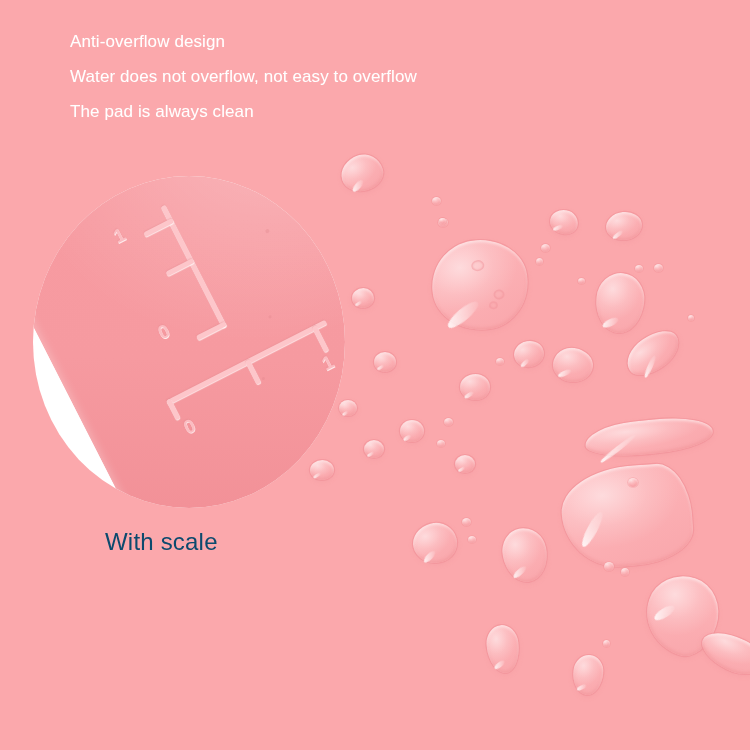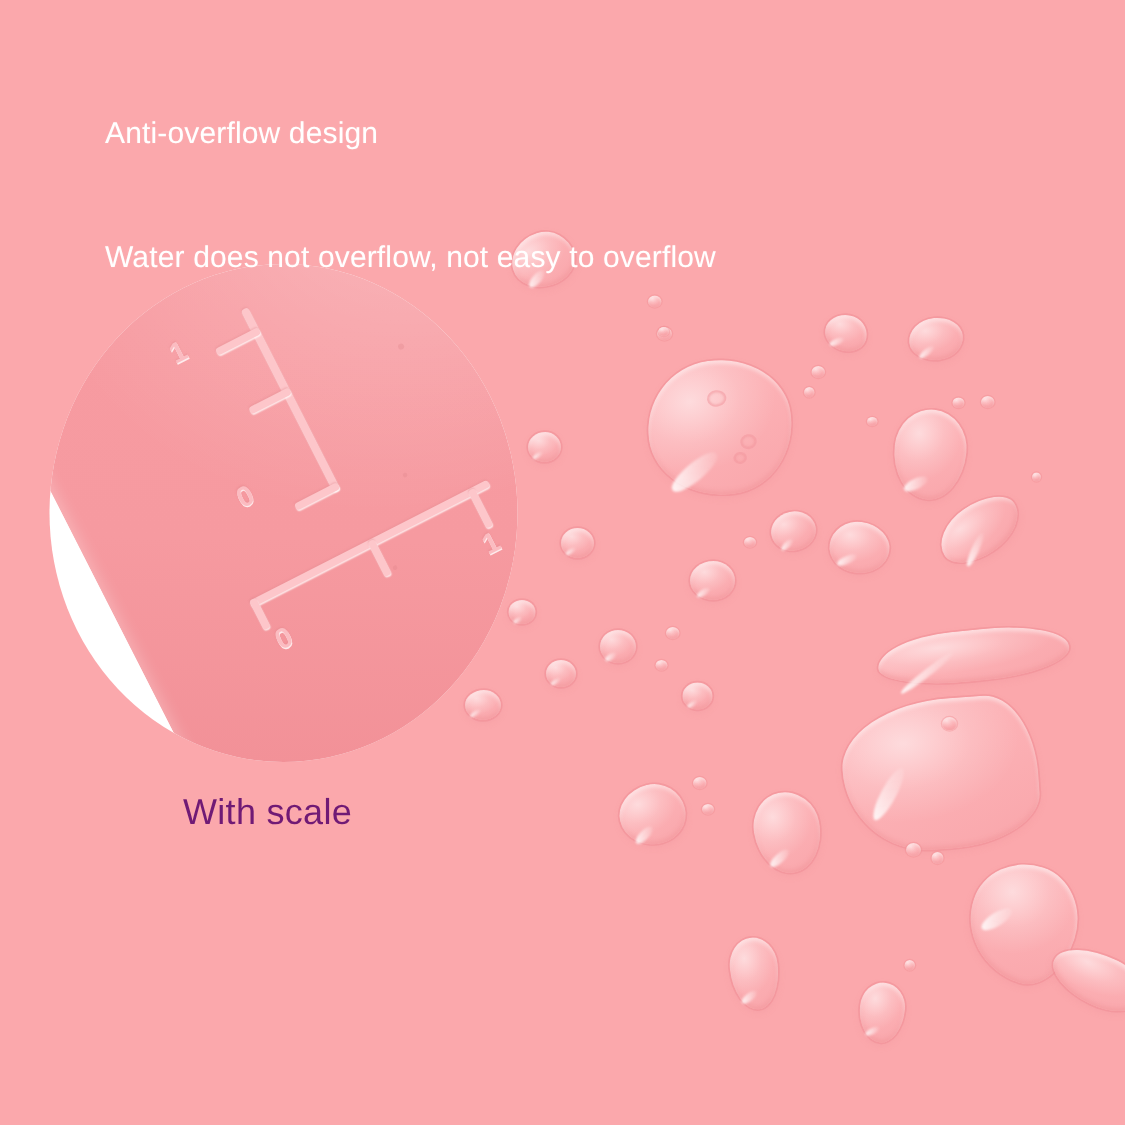--- a/index.html
+++ b/index.html
@@ -14,30 +14,29 @@
     background:#FBA8AC;
     overflow:hidden;
   }
   
   #copy{
     position:absolute;left:70px;top:24px;
     z-index:60;
   }
   .copy-line{
     color:#FFFFFF;
-    font-size:20px;
+    font-size:17px;
     line-height:35px;
     letter-spacing:.1px;
     white-space:nowrap;
     text-shadow:0 0 1px rgba(255,255,255,.25);
-    margin-top:48px;
   }
   #caption{
-    position:absolute;left:122px;top:528px;
-    color:#701a75;
+    position:absolute;left:105px;top:528px;
+    color:#0c4a6e;
     font-size:24px;
     letter-spacing:.2px;
     white-space:nowrap;
     z-index:60;
   }
   
   #magnifier{
     position:absolute;
     left:33px;top:176px;
     width:312px;height:332px;
@@ -122,20 +121,21 @@
   }
 </style>
 </head>
 <body>
 
 <div id="stage">
 
   <div id="copy">
     <div class="copy-line">Anti-overflow design</div>
     <div class="copy-line">Water does not overflow, not easy to overflow</div>
+    <div class="copy-line">The pad is always clean</div>
   </div>
 
   <div id="magnifier">
     <div id="mat-corner">
       <div class="mat-speck" style="left:250px;top:190px;width:4px;height:4px;"></div>
       <div class="mat-speck" style="left:298px;top:232px;width:3px;height:3px;"></div>
       <div class="mat-speck" style="left:214px;top:268px;width:3px;height:3px;"></div>
 
       <div class="mat-speck" style="left:180px;top:320px;width:3px;height:3px;"></div>
     </div>

